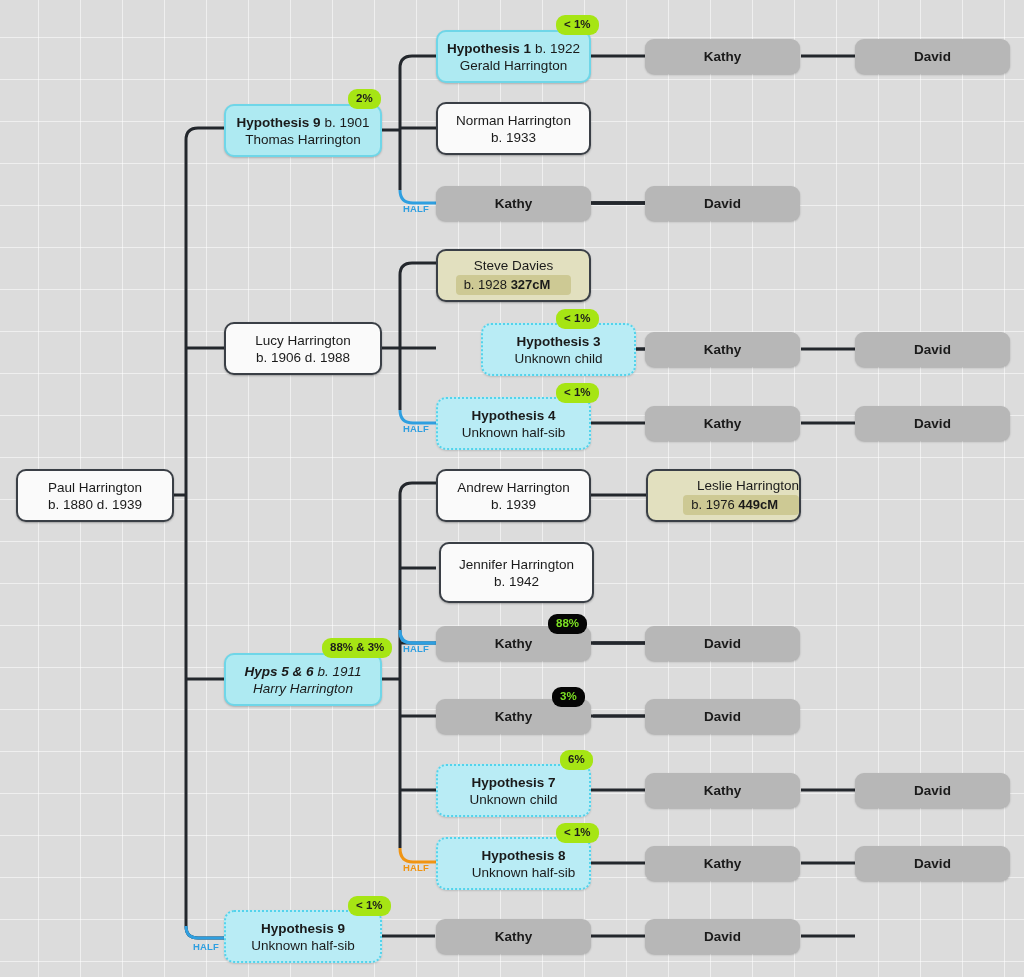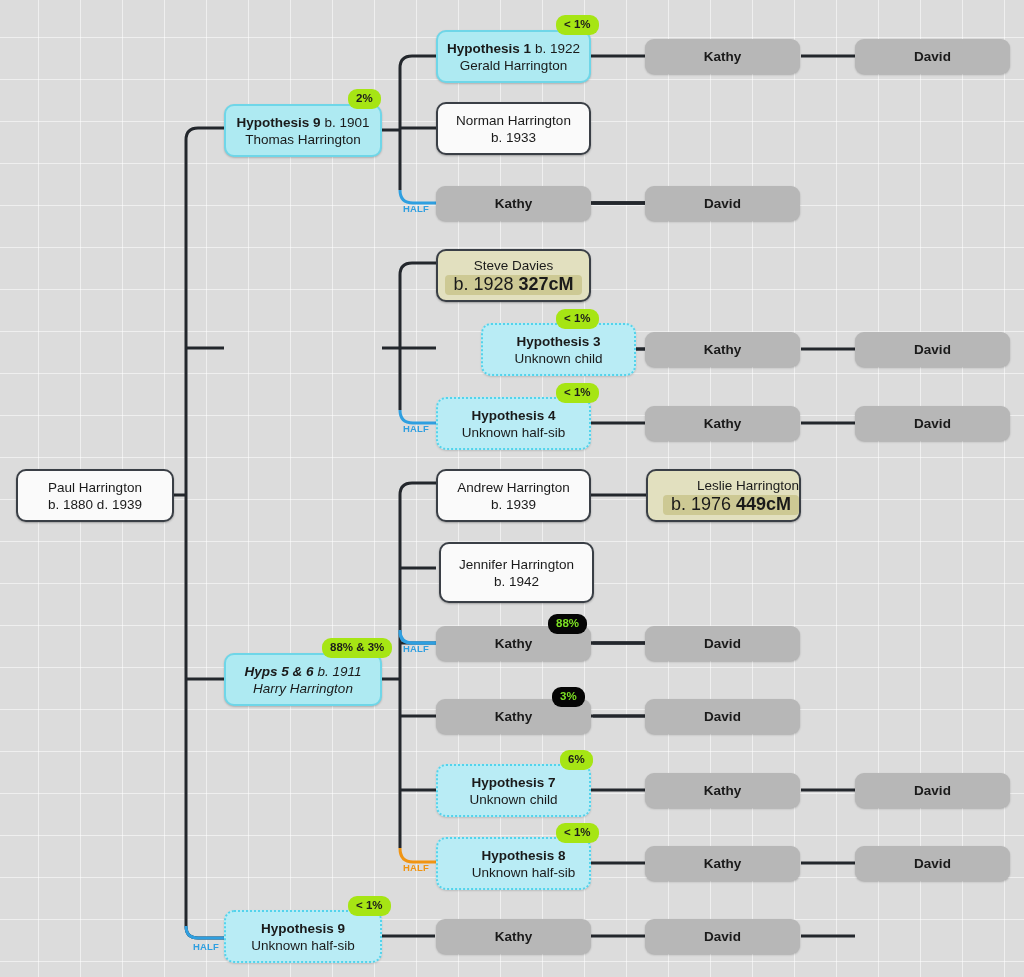--- a/index.html
+++ b/index.html
@@ -66,23 +66,23 @@
     border-radius:9px;
     box-shadow:0 1px 2px rgba(0,0,0,.22);
   }
   .n-grey .l1{font-weight:bold;font-size:13.5px;}
 
   .strong{font-weight:bold;}
   .cmchip{
     display:inline-block;
     background:#cdc994;
     border-radius:4px;
-    padding:1px 8px 2px 8px;
+    padding:1px 21px 2px 8px;
     margin-top:1px;
-    font-size:18px;
+    font-size:13px;
     line-height:17px;
   }
 
   
   .badge{
     position:absolute;
     box-sizing:border-box;
     border-radius:9px;
     font-size:11.5px;
     font-weight:bold;
@@ -193,20 +193,24 @@
     <div class="l1">Paul Harrington</div>
     <div class="l2">b. 1880 d. 1939</div>
   </div>
 
   <div class="node n-hyp" style="left:224px;top:104px;width:158px;height:53px;">
     <div class="l1"><span class="strong">Hypothesis 9</span> <span>b. 1901</span></div>
     <div class="l2">Thomas Harrington</div>
   </div>
   <div class="badge b-green" style="left:348px;top:89px;">2%</div>
 
+  <div class="node n-plain" style="left:224px;top:322px;width:158px;height:53px;">
+    <div class="l1">Lucy Harrington</div>
+    <div class="l2">b. 1906 d. 1988</div>
+  </div>
 
   <div class="node n-hyp" style="left:224px;top:653px;width:158px;height:53px;font-style:italic;">
     <div class="l1"><span class="strong">Hyps 5 &amp; 6</span> <span>b. 1911</span></div>
     <div class="l2">Harry Harrington</div>
   </div>
   <div class="badge b-green" style="left:322px;top:638px;">88% &amp; 3%</div>
 
   <div class="node n-hypd" style="left:224px;top:910px;width:158px;height:53px;">
     <div class="l1 strong">Hypothesis 9</div>
     <div class="l2">Unknown half-sib</div>

